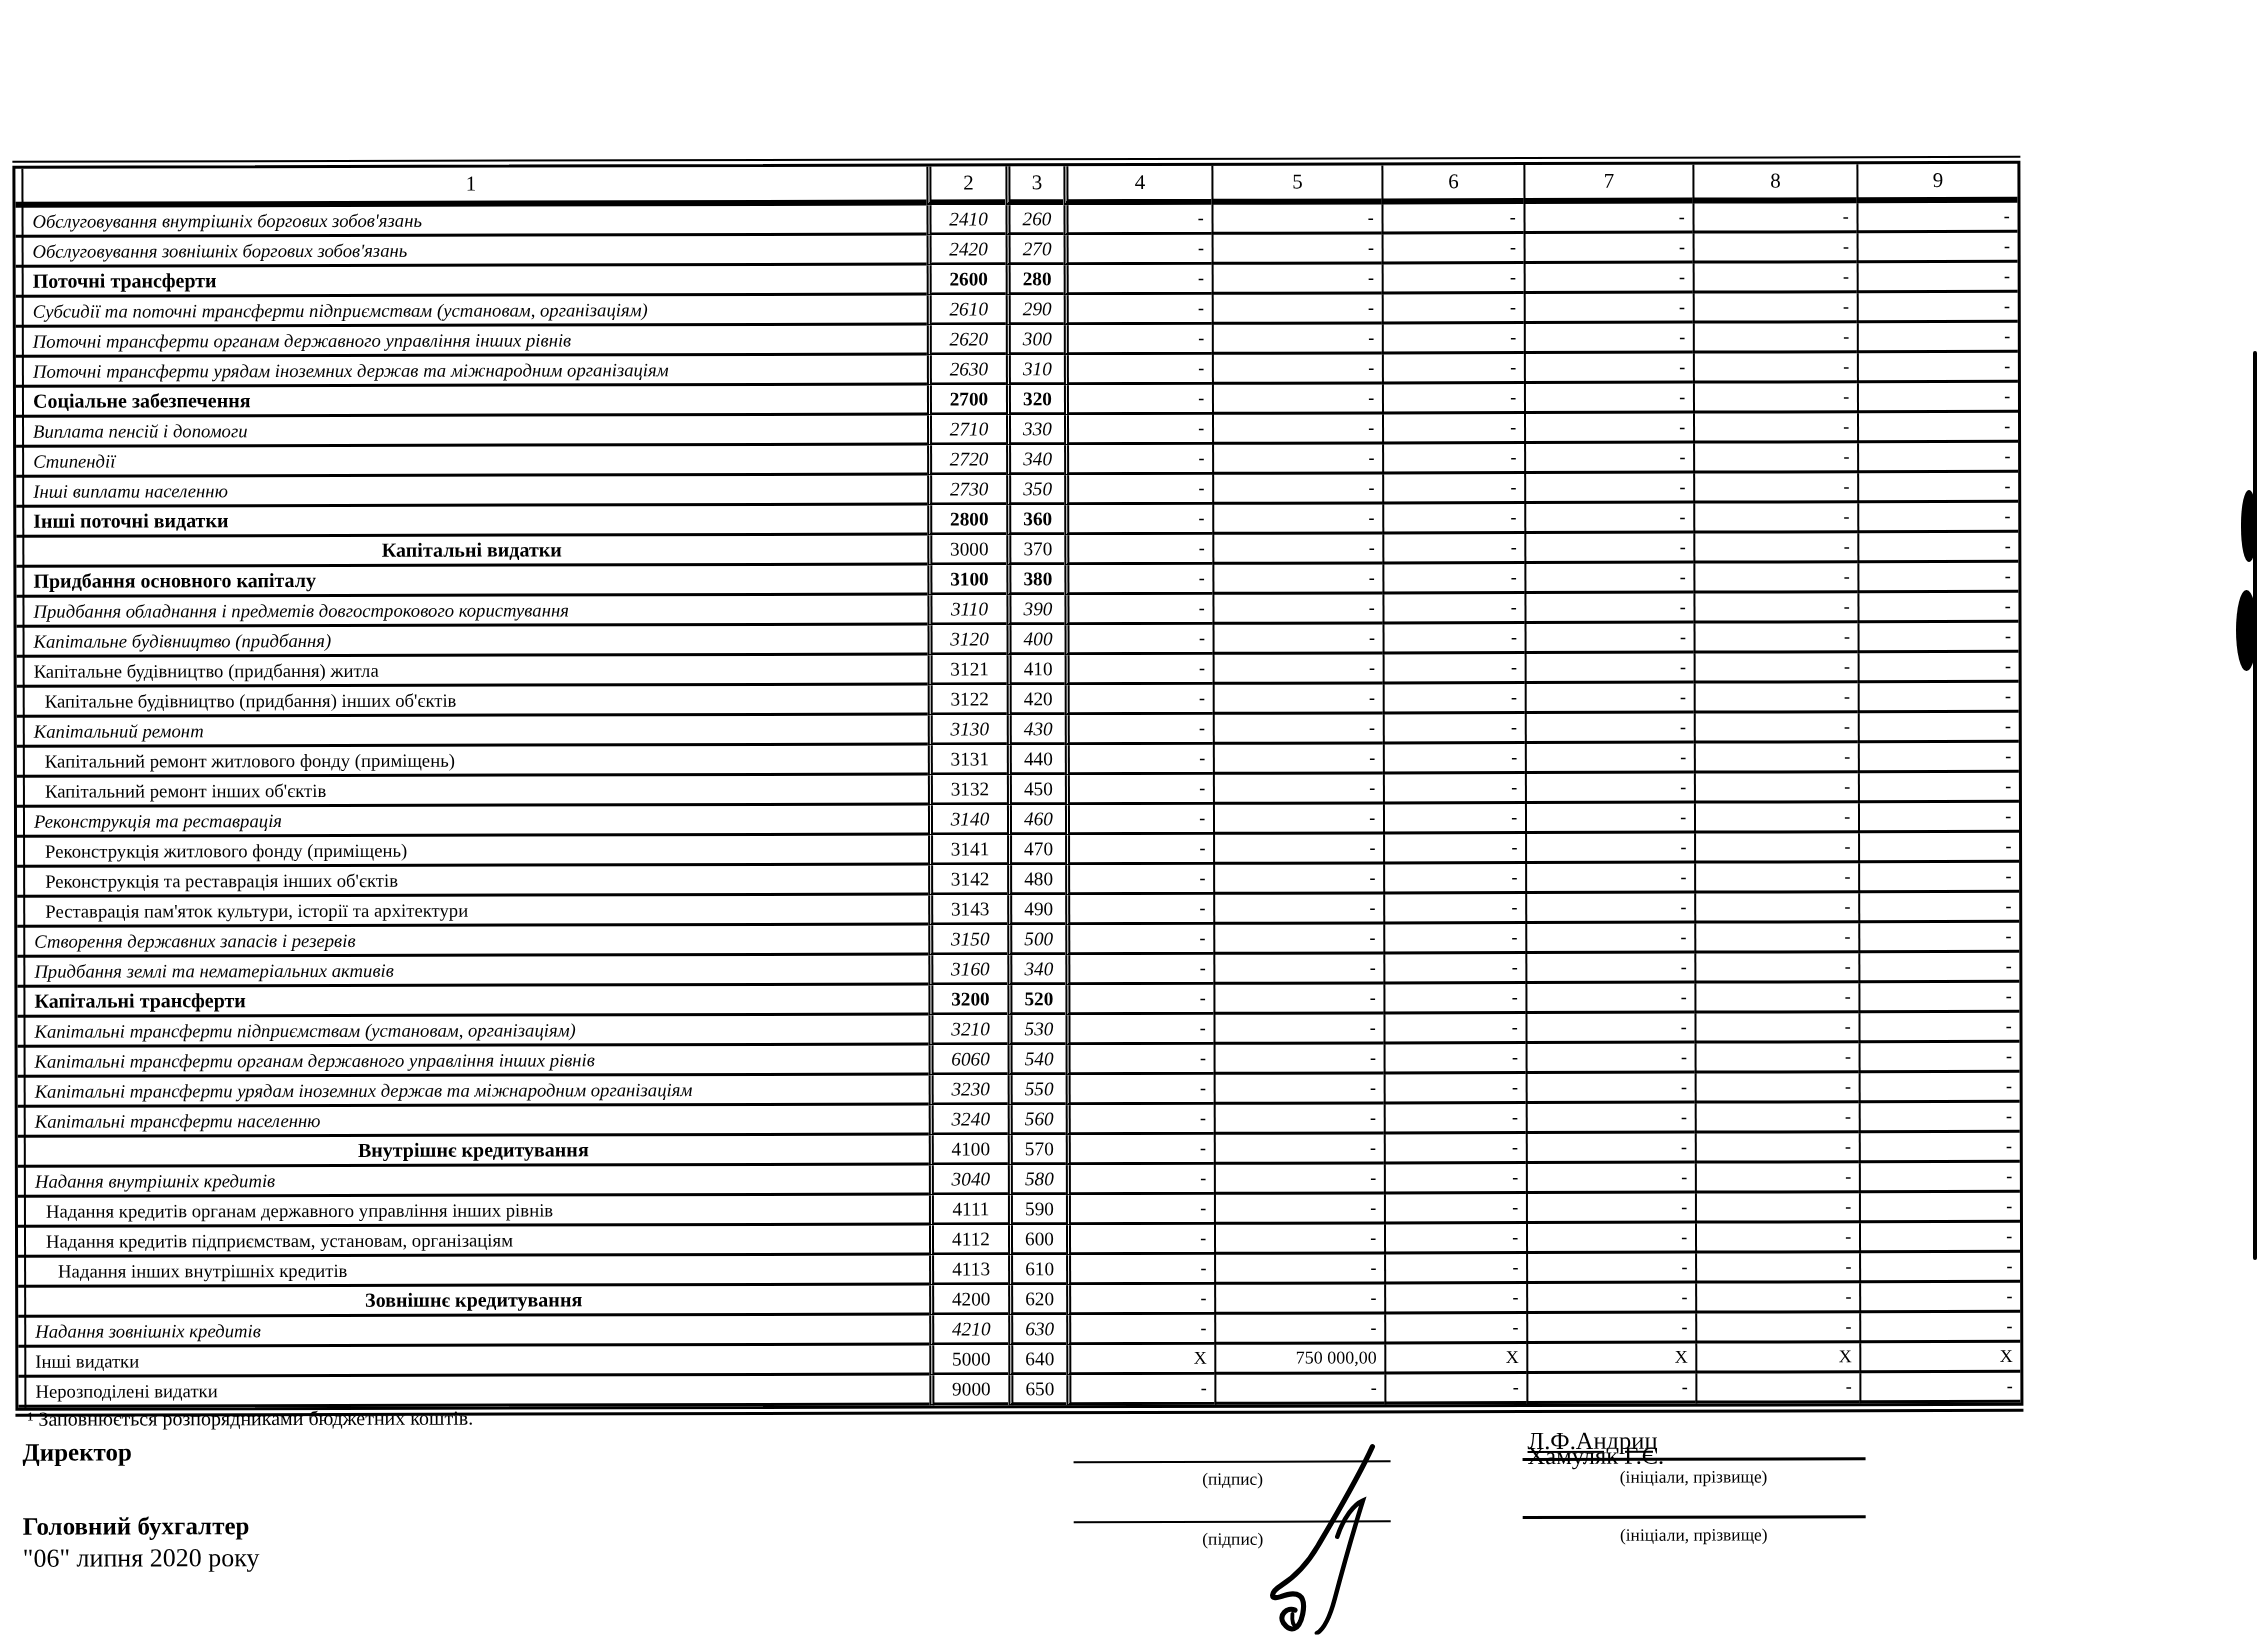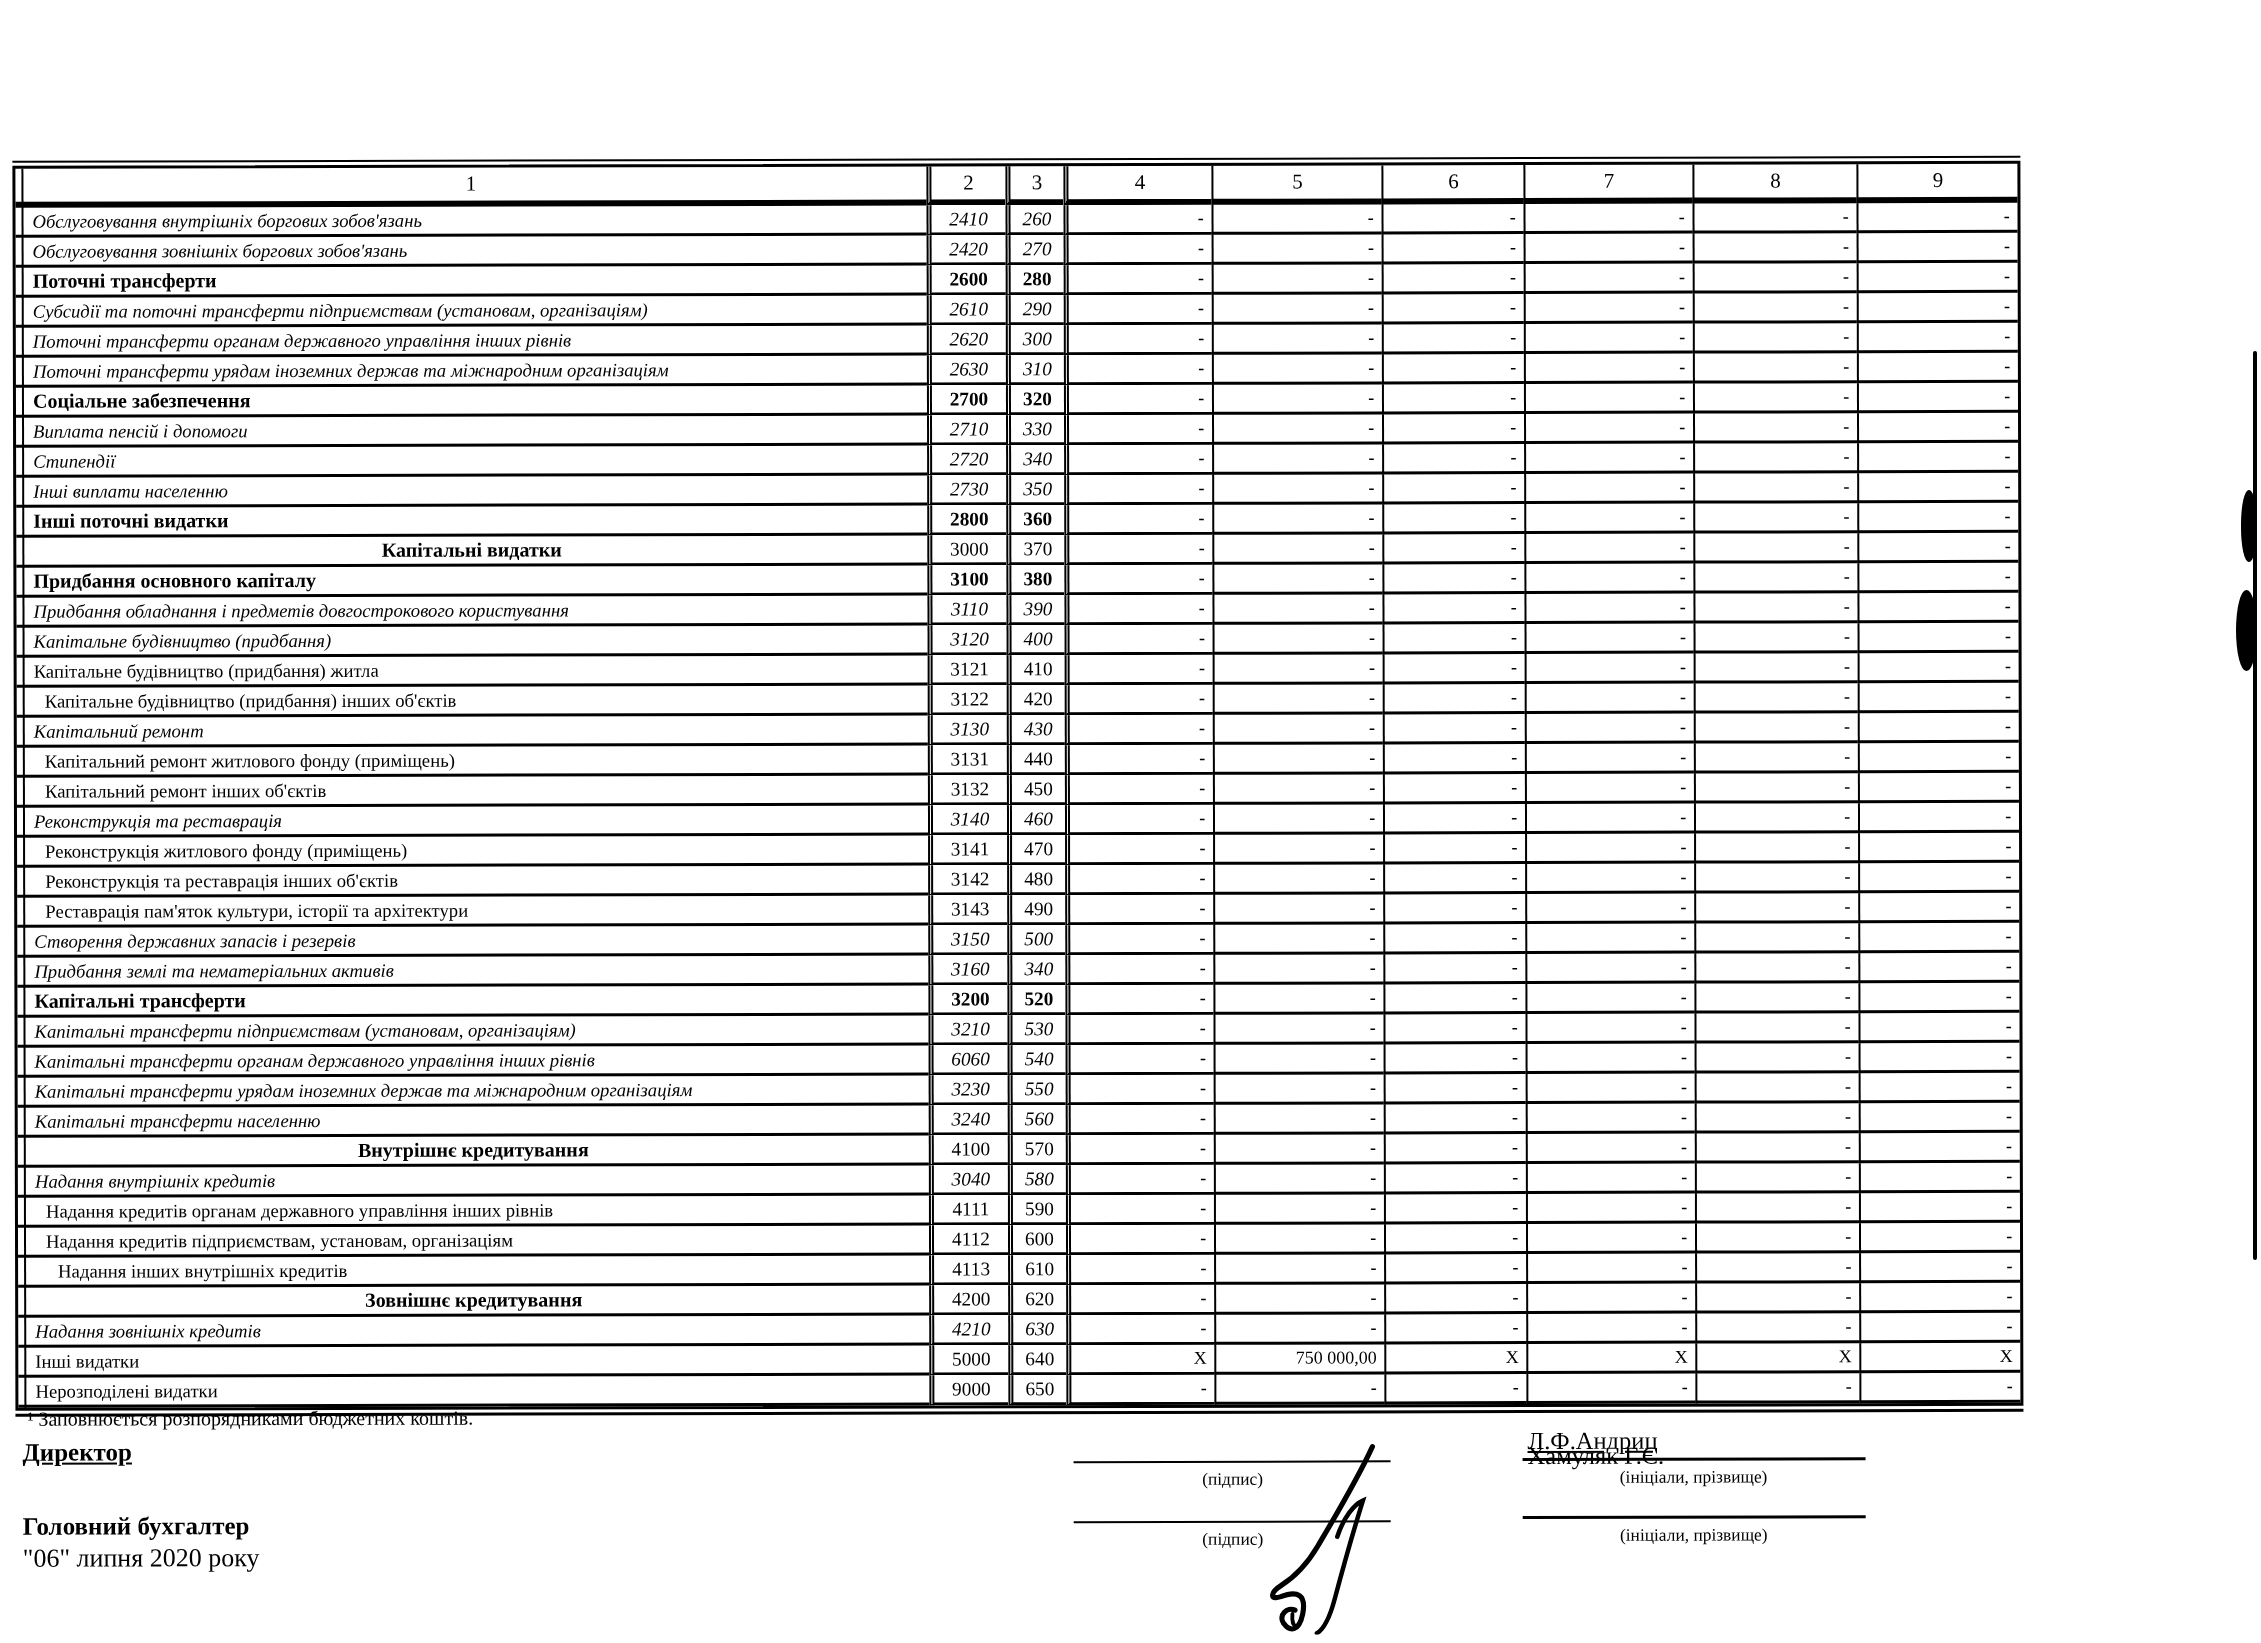--- a/index.html
+++ b/index.html
@@ -32,21 +32,21 @@
   .mid{justify-content:center;font-size:19.3px;}
   .num{justify-content:flex-end;padding-right:7.7px;font-size:18px;}
   .italic{font-style:italic;}
   .bold{font-weight:bold;}
   .bold-center.label{justify-content:center;padding-left:0;font-weight:bold;font-size:20px;}
   .bold.label{font-size:20px;}
 
   
   .txt{position:absolute;white-space:nowrap;}
   .footnote{left:26px;top:1405px;font-size:20px;}
-  .director{left:21px;top:1436px;font-size:25px;font-weight:bold;text-decoration:underline;}
+  .director{left:21px;top:1436px;font-size:25px;font-weight:bold;}
   .accountant{left:21px;top:1510px;font-size:25px;font-weight:bold;}
   .dateline{left:21px;top:1541px;font-size:26px;}
   .name1{left:1526px;top:1428px;font-size:24.5px;text-decoration:underline;}
   .name2{left:1526px;top:1443px;font-size:24.5px;}
   .sigline{position:absolute;background:#000;}
   .cap{position:absolute;text-align:center;font-size:17.4px;}
 
   .sig-svg{position:absolute;left:1239px;top:1442px;}
 
   

